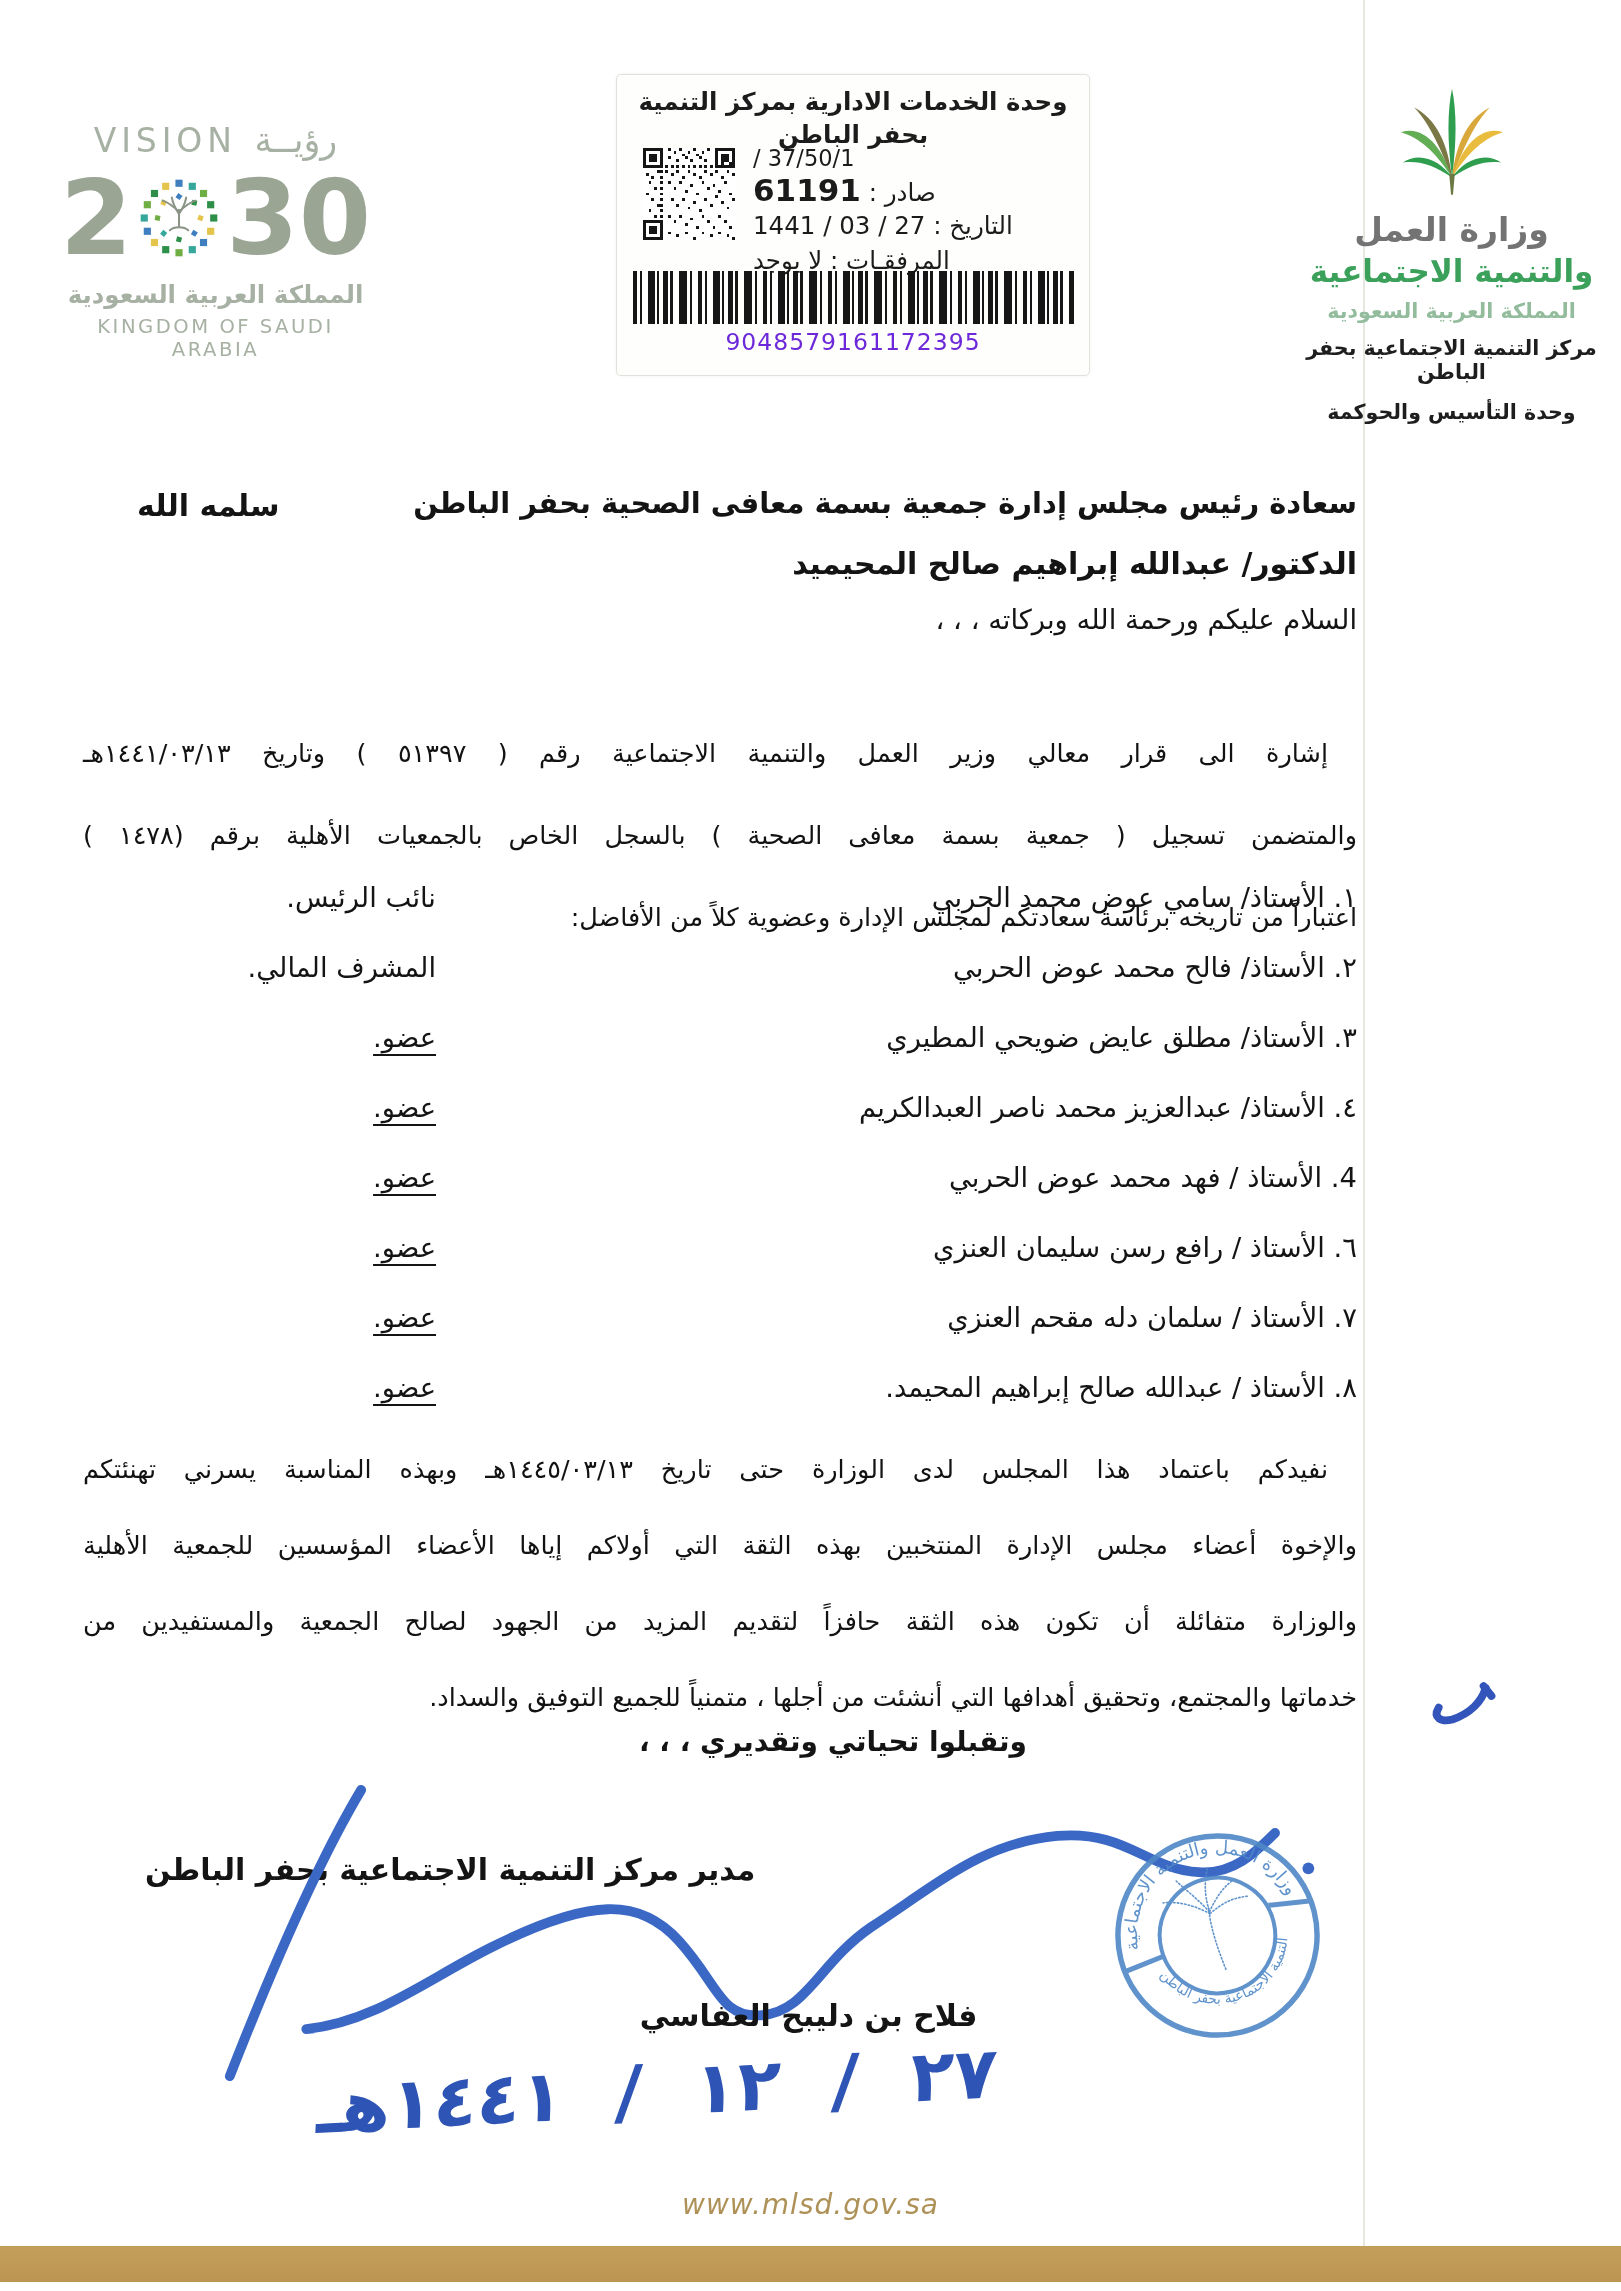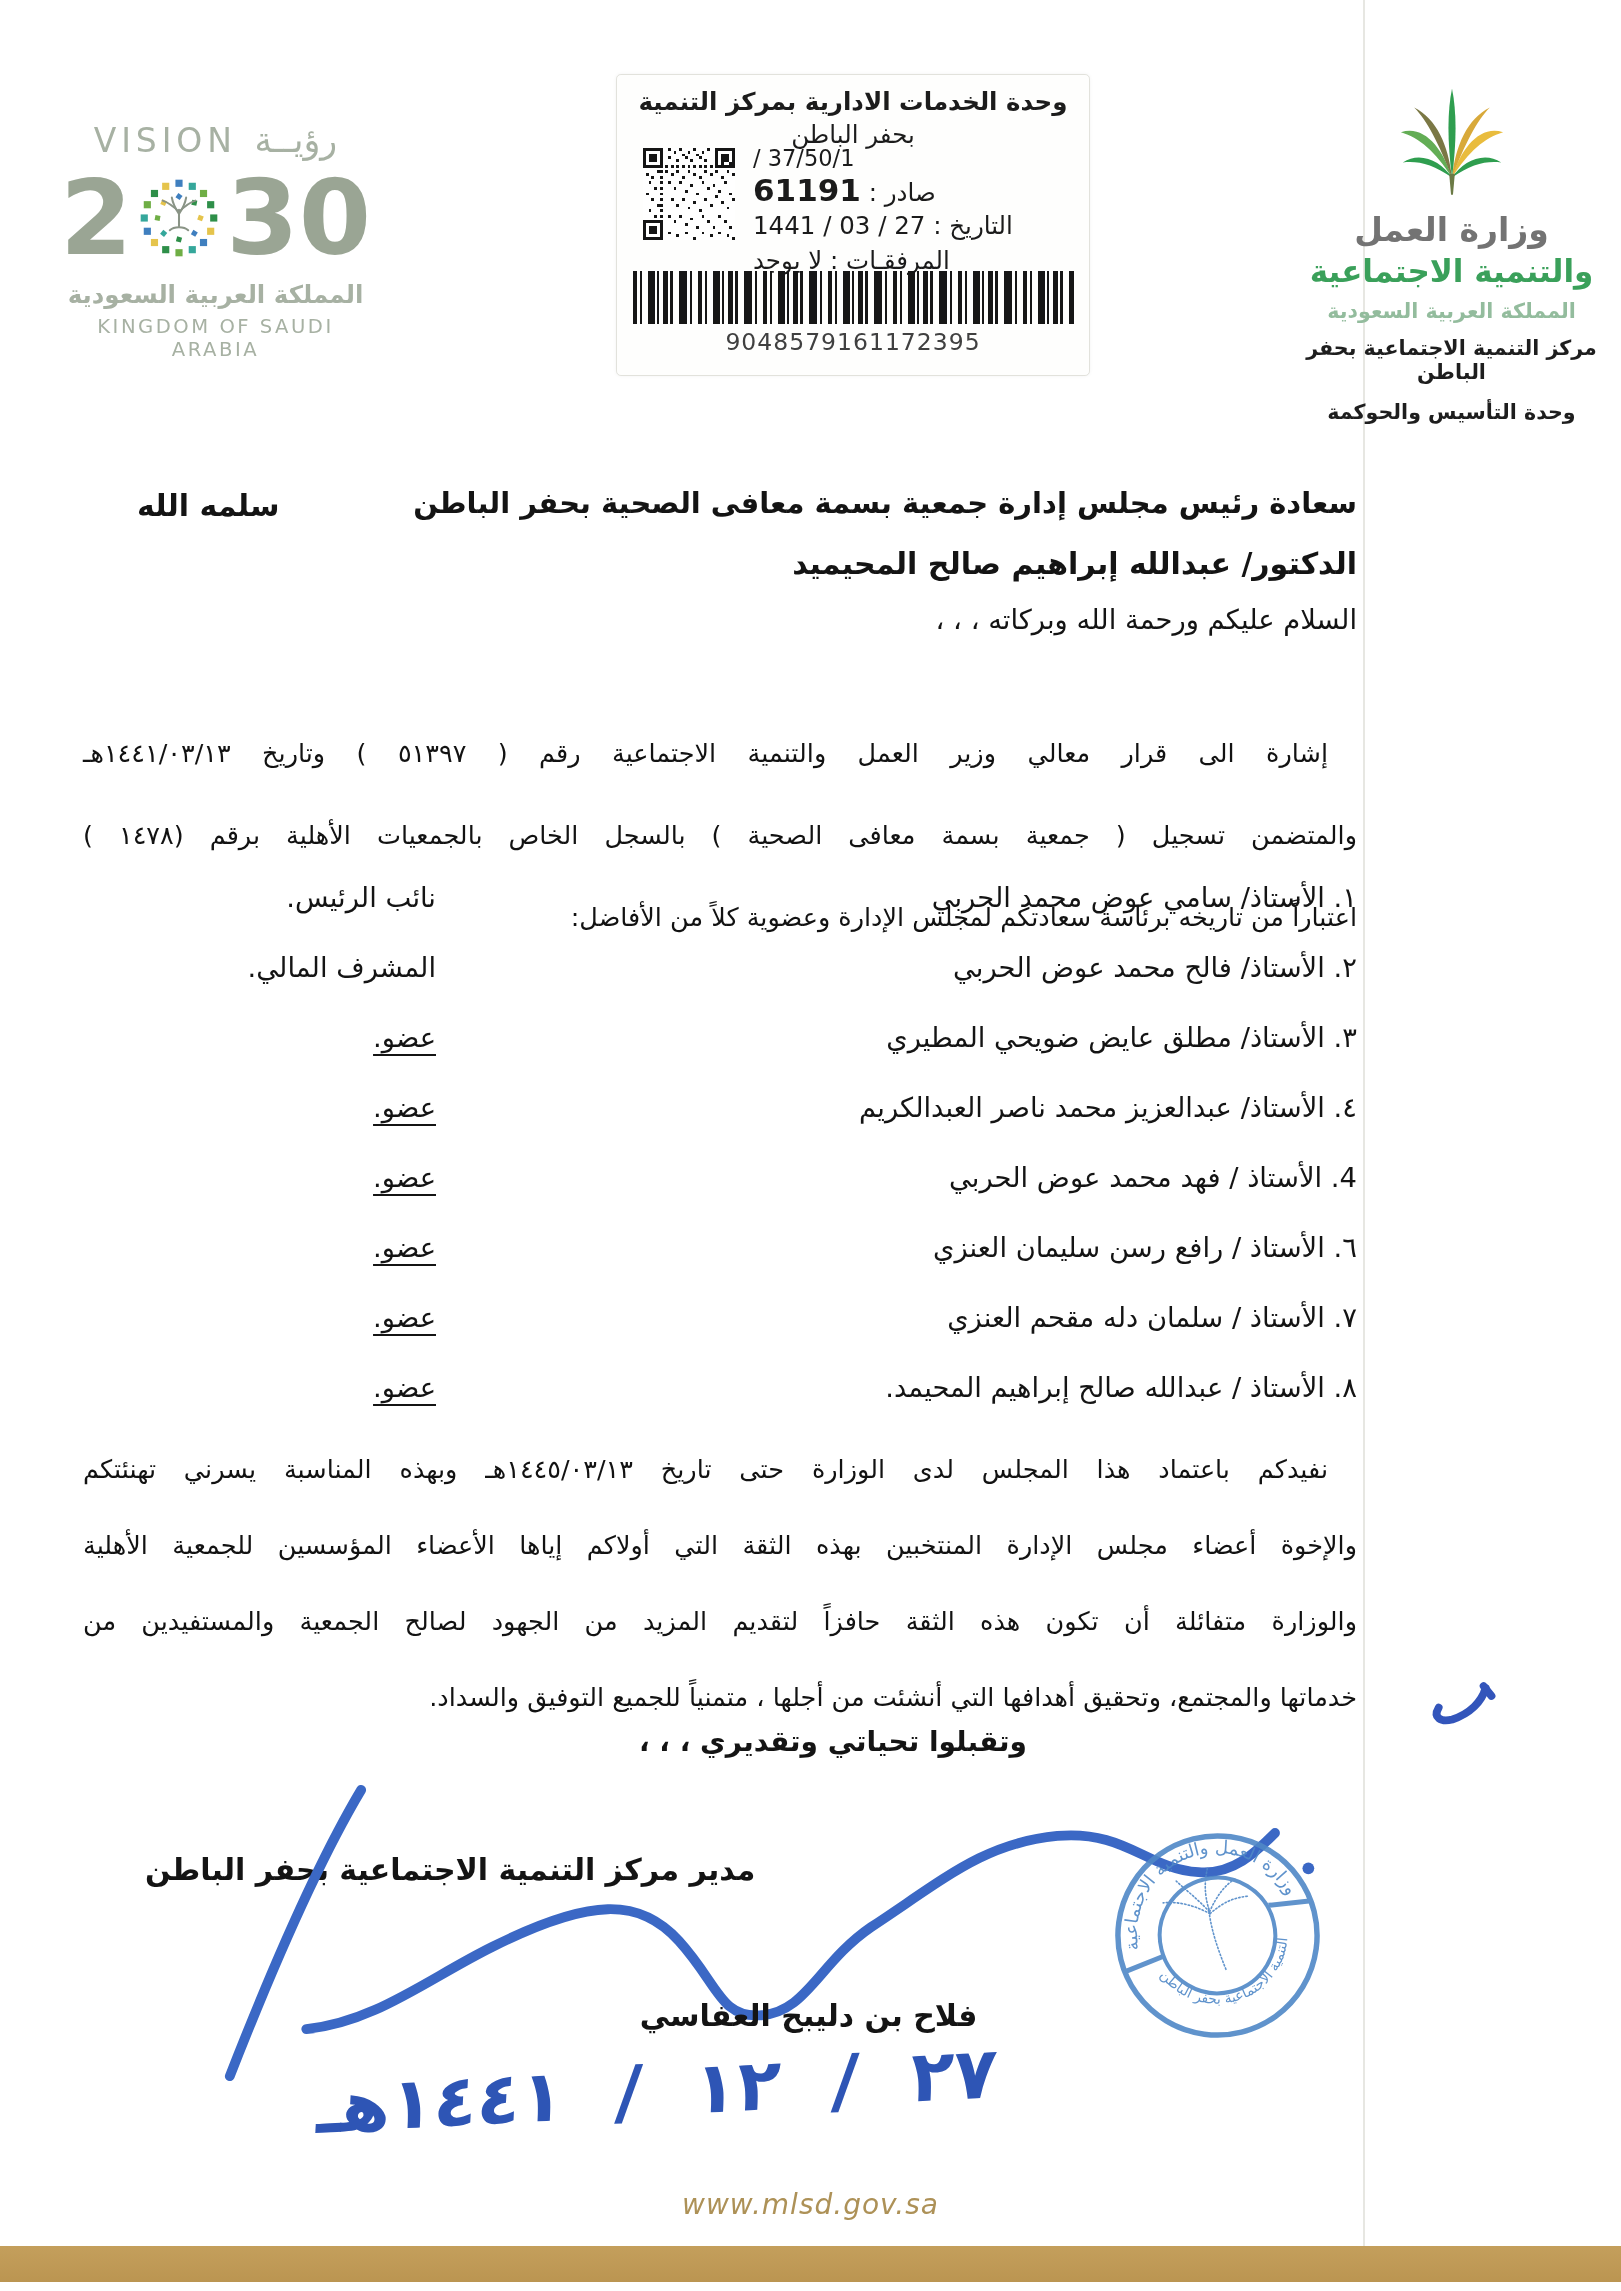--- a/index.html
+++ b/index.html
@@ -17,37 +17,37 @@
   .vision .row1 .ar{letter-spacing:0;font-weight:normal;font-size:35px;}
   .vision .row2{display:flex;justify-content:center;align-items:center;line-height:1;margin-top:5.9px;}
   .vision .row2 .digit{font-size:104px;font-weight:bold;color:#9aa594;}
   .vision .row3{font-size:24.5px;font-weight:bold;margin-top:9.8px;}
   .vision .row4{font-size:19.6px;letter-spacing:2.5px;margin-top:5.9px;}
 
   
   .admin-stamp{left:616px;top:74px;width:472px;height:300px;background:#fefefd;
                border:1px solid #e2e2dc;border-radius:4.9px;box-shadow:0 0 3.9px rgba(0,0,0,.05);}
   .admin-stamp .t1{position:absolute;top:11.8px;left:0;right:0;text-align:center;font-size:24.5px;font-weight:bold;color:#1c1c1c;}
-  .admin-stamp .t2{position:absolute;top:45px;left:0;right:0;text-align:center;font-size:24.5px;font-weight:normal;color:#1c1c1c;}
+  .admin-stamp .t2{position:absolute;top:45px;left:0;right:0;text-align:center;font-size:24.5px;font-weight:bold;color:#1c1c1c;}
   .admin-stamp .qr{position:absolute;left:25.5px;top:73px;width:92px;height:92px;}
   .admin-stamp .fields{position:absolute;right:22px;top:69px;width:314px;direction:rtl;text-align:left;color:#1b1b1b;}
   .admin-stamp .frow{height:35px;line-height:35px;font-size:24.5px;white-space:nowrap;}
   .admin-stamp .frow.ref{font-size:22.5px;height:29px;line-height:29px;}
   .admin-stamp .frow .big{font-size:31px;font-weight:bold;}
   .admin-stamp .barcode{position:absolute;left:15.7px;top:196px;width:441px;height:53px;
       background:repeating-linear-gradient(90deg,
         #161616 0 3.9px,transparent 3.9px 6.9px,
         #161616 6.9px 8.8px,transparent 8.8px 14.7px,
         #161616 14.7px 21.6px,transparent 21.6px 24.5px,
         #161616 24.5px 26.5px,transparent 26.5px 30px,
         #161616 30px 35px,transparent 35px 37px,
         #161616 37px 40px,transparent 40px 46px,
         #161616 46px 54px,transparent 54px 57px,
         #161616 57px 59px,transparent 59px 65px);}
-  .admin-stamp .bnum{position:absolute;left:0;right:0;top:253px;text-align:center;font-size:23.5px;color:#404040;letter-spacing:1px;}
+  .admin-stamp .bnum{position:absolute;left:0;right:0;top:253px;text-align:center;font-size:23.5px;color:#6d28d9;letter-spacing:1px;}
 
   
   .ministry{left:1292px;top:83px;width:319px;text-align:center;}
   .ministry .palm{width:116px;height:123px;margin:0 auto;display:block;}
   .ministry .n1{font-size:33px;font-weight:bold;color:#737373;margin-top:3.9px;}
   .ministry .n2{font-size:31px;font-weight:bold;color:#3aa05a;margin-top:3.9px;}
   .ministry .kg{font-size:20.6px;font-weight:bold;color:#93bc9d;margin-top:9.8px;}
   .ministry .c1{font-size:20.6px;font-weight:bold;color:#1e1e1e;margin-top:13.7px;}
   .ministry .c2{font-size:20.6px;font-weight:bold;color:#1e1e1e;margin-top:15.7px;}
 

